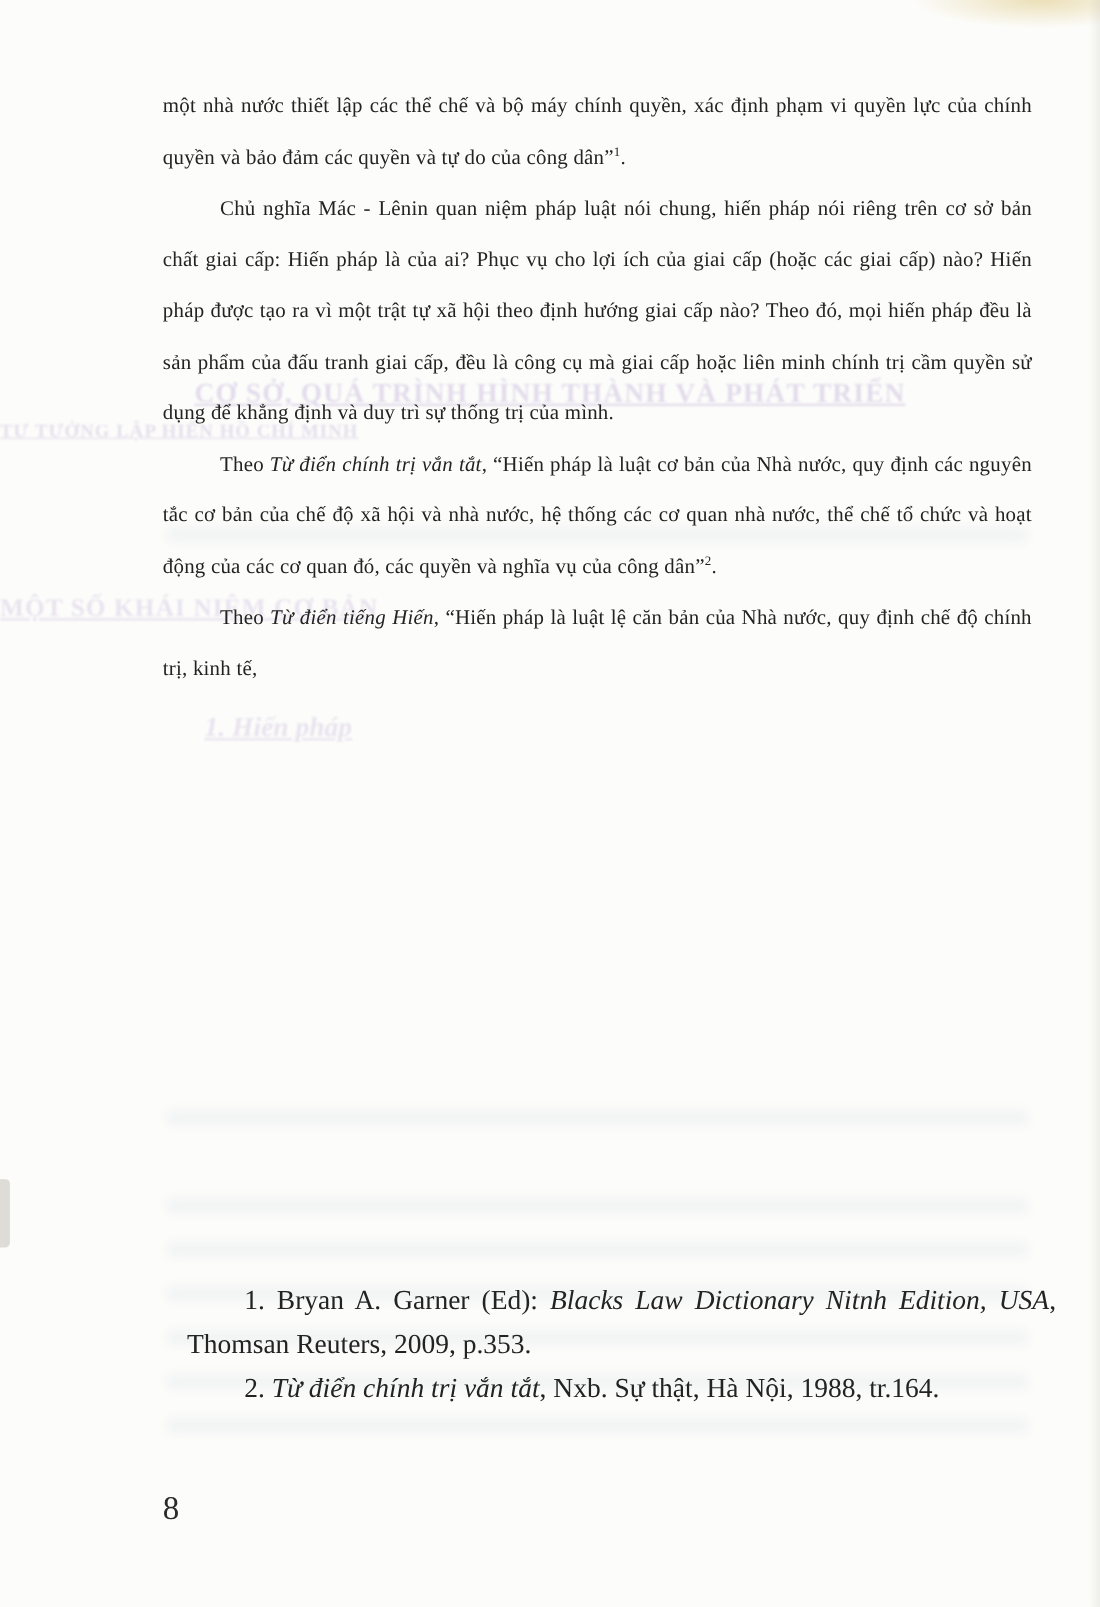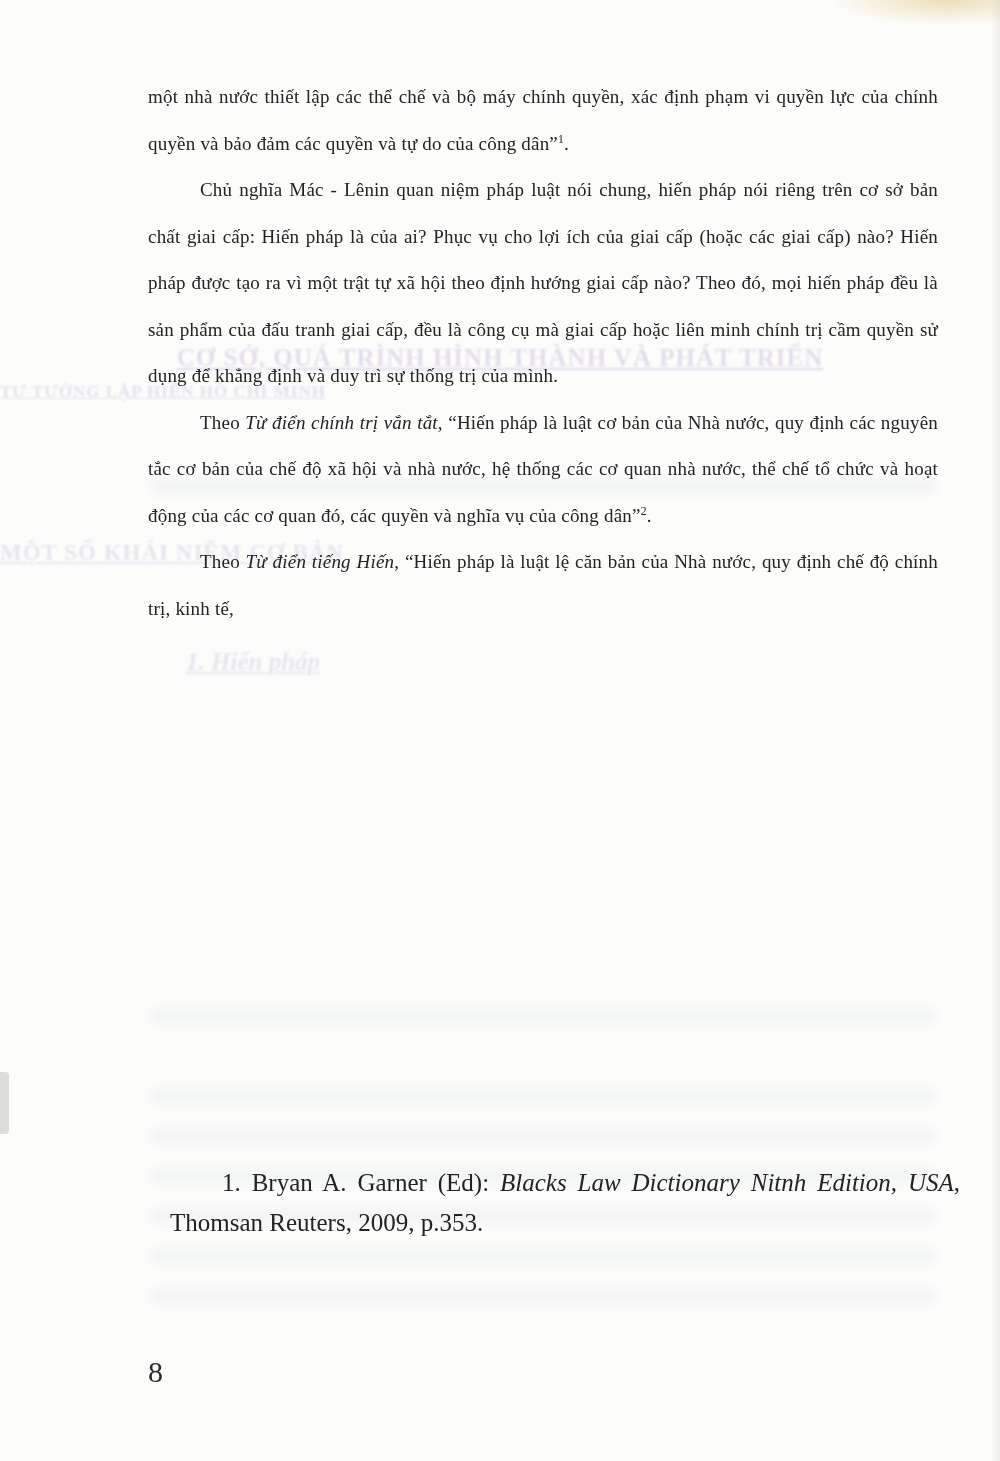--- a/index.html
+++ b/index.html
@@ -153,17 +153,18 @@
 
   <div class="text-block" id="paragraphs">
       <p class="no-indent"><span>một nhà nước thiết lập các thể chế và bộ máy chính quyền, xác định phạm vi quyền lực của chính quyền và bảo đảm các quyền và tự do của công dân”</span><sup>1</sup><span>.</span></p>
       <p><span>Chủ nghĩa Mác - Lênin quan niệm pháp luật nói chung, hiến pháp nói riêng trên cơ sở bản chất giai cấp: Hiến pháp là của ai? Phục vụ cho lợi ích của giai cấp (hoặc các giai cấp) nào? Hiến pháp được tạo ra vì một trật tự xã hội theo định hướng giai cấp nào? Theo đó, mọi hiến pháp đều là sản phẩm của đấu tranh giai cấp, đều là công cụ mà giai cấp hoặc liên minh chính trị cầm quyền sử dụng để khẳng định và duy trì sự thống trị của mình.</span></p>
       <p><span>Theo </span><i>Từ điển chính trị vắn tắt</i><span>, “Hiến pháp là luật cơ bản của Nhà nước, quy định các nguyên tắc cơ bản của chế độ xã hội và nhà nước, hệ thống các cơ quan nhà nước, thể chế tổ chức và hoạt động của các cơ quan đó, các quyền và nghĩa vụ của công dân”</span><sup>2</sup><span>.</span></p>
       <p><span>Theo </span><i>Từ điển tiếng Hiến</i><span>, “Hiến pháp là luật lệ căn bản của Nhà nước, quy định chế độ chính trị, kinh tế,</span></p>
     </div>
 
   <div class="footnotes" id="footnotes">
       <p><span>1. Bryan A. Garner (Ed): </span><i>Blacks Law Dictionary Nitnh Edition, USA</i><span>, Thomsan Reuters, 2009, p.353.</span></p>
+      <p><span>2. </span><i>Từ điển chính trị vắn tắt</i><span>, Nxb. Sự thật, Hà Nội, 1988, tr.164.</span></p>
     </div>
 
   <div class="page-number">8</div>
 
 </div>
 
 </body></html>

